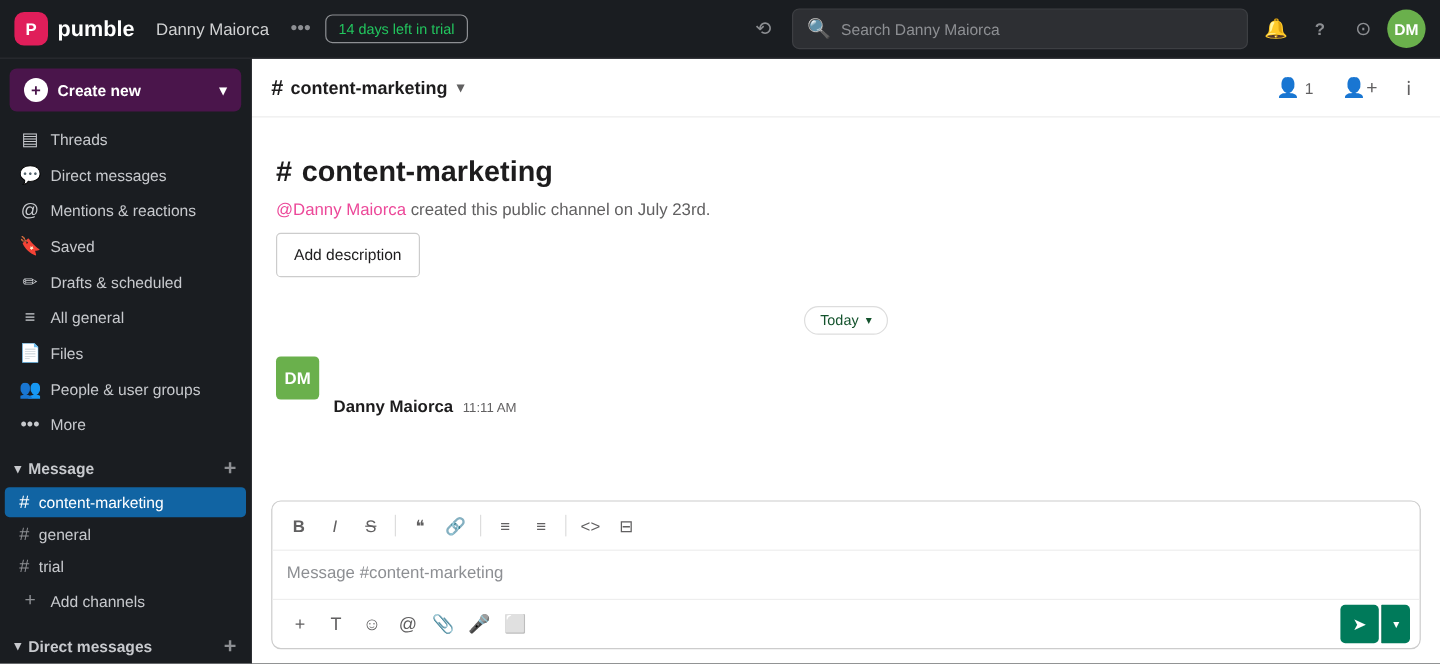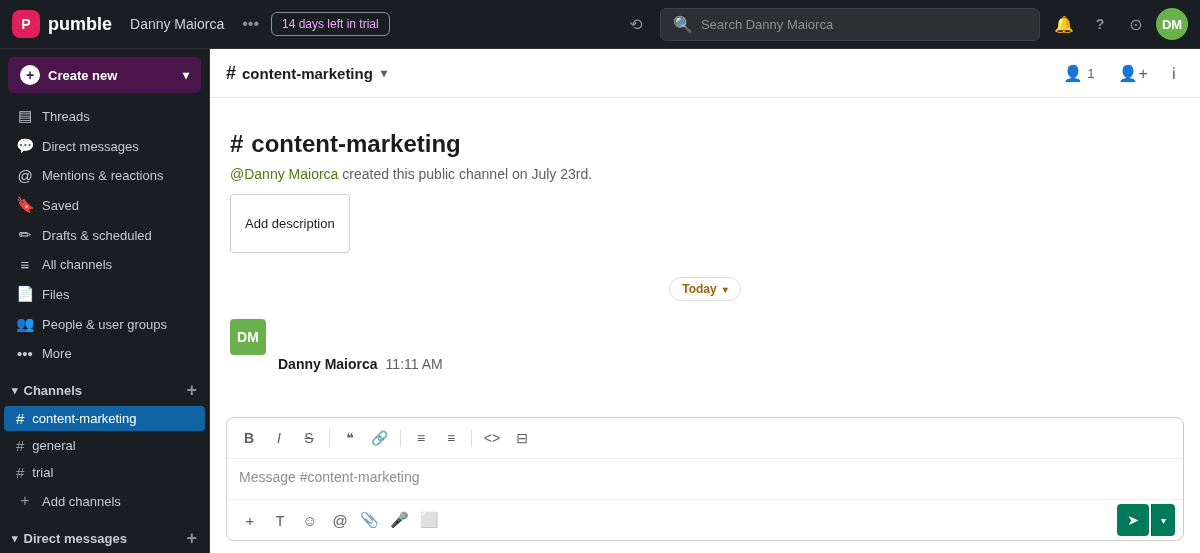--- a/index.html
+++ b/index.html
@@ -5,21 +5,21 @@
     * { box-sizing: border-box; margin: 0; padding: 0; }
     body { font-family: -apple-system, BlinkMacSystemFont, 'Segoe UI', sans-serif; background: #1a1d21; color: #d1d2d3; display: flex; flex-direction: column; height: 553px; width: 1200px; overflow: hidden; }
 
     
     .topbar { display: flex; align-items: center; background: #1a1d21; height: 49px; padding: 0 12px; gap: 8px; border-bottom: 1px solid #2d2f33; flex-shrink: 0; }
     .topbar-logo { display: flex; align-items: center; gap: 8px; margin-right: 4px; }
     .logo-icon { width: 28px; height: 28px; background: #e01e5a; border-radius: 8px; display: flex; align-items: center; justify-content: center; color: white; font-size: 14px; font-weight: bold; }
     .logo-text { color: white; font-size: 18px; font-weight: 700; }
     .topbar-user { display: flex; align-items: center; gap: 6px; color: #d1d2d3; font-size: 14px; padding: 4px 6px; border-radius: 4px; cursor: pointer; }
     .dots-icon { color: #8d8f93; font-size: 16px; cursor: pointer; padding: 4px; }
-    .trial-badge { background: transparent; border: 1px solid #8d8f93; color: #f0abfc; font-size: 12px; padding: 4px 10px; border-radius: 6px; white-space: nowrap; }
+    .trial-badge { background: transparent; border: 1px solid #8d8f93; color: #22c55e; font-size: 12px; padding: 4px 10px; border-radius: 6px; white-space: nowrap; }
     .topbar-spacer { flex: 1; }
     .search-bar { display: flex; align-items: center; background: #2d2f33; border-radius: 6px; padding: 6px 12px; gap: 8px; width: 380px; border: 1px solid #3d3f43; }
     .search-bar input { background: transparent; border: none; outline: none; color: #3b82f6; font-size: 13px; width: 100%; }
     .search-bar input::placeholder { color: #8d8f93; }
     .topbar-icons { display: flex; align-items: center; gap: 4px; }
     .topbar-icon-btn { width: 32px; height: 32px; display: flex; align-items: center; justify-content: center; border-radius: 50%; cursor: pointer; color: #8d8f93; font-size: 16px; }
     .avatar-circle { width: 32px; height: 32px; border-radius: 50%; background: #6ab04c; display: flex; align-items: center; justify-content: center; color: white; font-size: 13px; font-weight: 600; cursor: pointer; }
 
     
     .main { display: flex; flex: 1; overflow: hidden; }
@@ -51,32 +51,32 @@
     .channel-header-btn { display: flex; align-items: center; gap: 4px; padding: 5px 8px; border-radius: 4px; cursor: pointer; color: #616061; font-size: 13px; }
     .header-icon { font-size: 16px; }
 
     
     .messages-area { flex: 1; overflow-y: auto; padding: 0; background: white; }
     .messages-area::-webkit-scrollbar { width: 6px; }
     .messages-area::-webkit-scrollbar-thumb { background: #e0e0e0; border-radius: 3px; }
     .channel-intro { padding: 32px 20px 16px; }
     .channel-intro-title { display: flex; align-items: center; gap: 8px; font-size: 24px; font-weight: 800; color: #1d1c1d; margin-bottom: 8px; }
     .channel-intro-desc { font-size: 14px; color: #616061; }
-    .channel-intro-desc span.mention { color: #4d7c0f; }
+    .channel-intro-desc span.mention { color: #ec4899; }
     .channel-intro-actions { display: flex; gap: 8px; margin-top: 12px; }
-    .intro-btn { padding: 21px 14px; border: 1px solid #ccc; border-radius: 4px; font-size: 13px; color: #1d1c1d; cursor: pointer; background: white; }
+    .intro-btn { padding: 10px 14px; border: 1px solid #ccc; border-radius: 4px; font-size: 13px; color: #1d1c1d; cursor: pointer; background: white; }
     .date-divider { display: flex; align-items: center; justify-content: center; padding: 8px 20px; }
-    .date-pill { display: flex; align-items: center; gap: 6px; border: 1px solid #ddd; border-radius: 20px; padding: 4px 12px; font-size: 12px; color: #a16207; font-weight: 700; cursor: pointer; }
+    .date-pill { display: flex; align-items: center; gap: 6px; border: 1px solid #ddd; border-radius: 20px; padding: 4px 12px; font-size: 12px; color: #14532d; font-weight: 400; cursor: pointer; }
     .date-pill-chevron { font-size: 10px; }
     .message-row { display: flex; gap: 12px; padding: 8px 20px; }
     .message-avatar { width: 36px; height: 36px; border-radius: 4px; background: #6ab04c; display: flex; align-items: center; justify-content: center; color: white; font-size: 14px; font-weight: 600; flex-shrink: 0; margin-top: 2px; }
     .message-content { flex: 1; }
     .message-header { display: flex; align-items: baseline; gap: 8px; margin-bottom: 2px; }
     .message-name { font-size: 14px; font-weight: 700; color: #1d1c1d; }
-    .message-time { font-size: 14px; color: #616061; margin-top: 39px; }
+    .message-time { font-size: 11px; color: #616061; margin-top: 39px; }
     .message-text { font-size: 14px; color: #1d1c1d; line-height: 1.5; }
 
     
     .message-input-wrapper { padding: 8px 16px 12px; background: white; flex-shrink: 0; }
     .message-input-box { border: 1px solid #ccc; border-radius: 8px; overflow: hidden; }
     .input-toolbar { display: flex; align-items: center; gap: 2px; padding: 6px 8px; border-bottom: 1px solid #eee; }
     .toolbar-btn { width: 28px; height: 28px; display: flex; align-items: center; justify-content: center; border-radius: 4px; cursor: pointer; color: #616061; font-size: 14px; }
     .toolbar-sep { width: 1px; height: 18px; background: #ddd; margin: 0 4px; }
     .message-input { padding: 10px 12px; min-height: 40px; font-size: 14px; color: #1d1c1d; outline: none; }
     .message-input-placeholder { color: #8d8f93; }
@@ -147,38 +147,38 @@
     <div class="sidebar-item">
       <span class="sidebar-item-icon">🔖</span>
       <span>Saved</span>
     </div>
     <div class="sidebar-item">
       <span class="sidebar-item-icon">✏</span>
       <span>Drafts &amp; scheduled</span>
     </div>
     <div class="sidebar-item">
       <span class="sidebar-item-icon">≡</span>
-      <span>All channels</span>
+      <span>All general</span>
     </div>
     <div class="sidebar-item">
       <span class="sidebar-item-icon">📄</span>
       <span>Files</span>
     </div>
     <div class="sidebar-item">
       <span class="sidebar-item-icon">👥</span>
       <span>People &amp; user groups</span>
     </div>
     <div class="sidebar-item">
       <span class="sidebar-item-icon">•••</span>
       <span>More</span>
     </div>
 
     <div class="sidebar-section">
       <span class="sidebar-section-icon">▾</span>
-      <span>Channels</span>
+      <span>Message</span>
       <span class="sidebar-section-add">+</span>
     </div>
 
     <div class="channel-item active">
       <span class="channel-hash">#</span>
       <span>content-marketing</span>
     </div>
     <div class="channel-item">
       <span class="channel-hash">#</span>
       <span>general</span>

